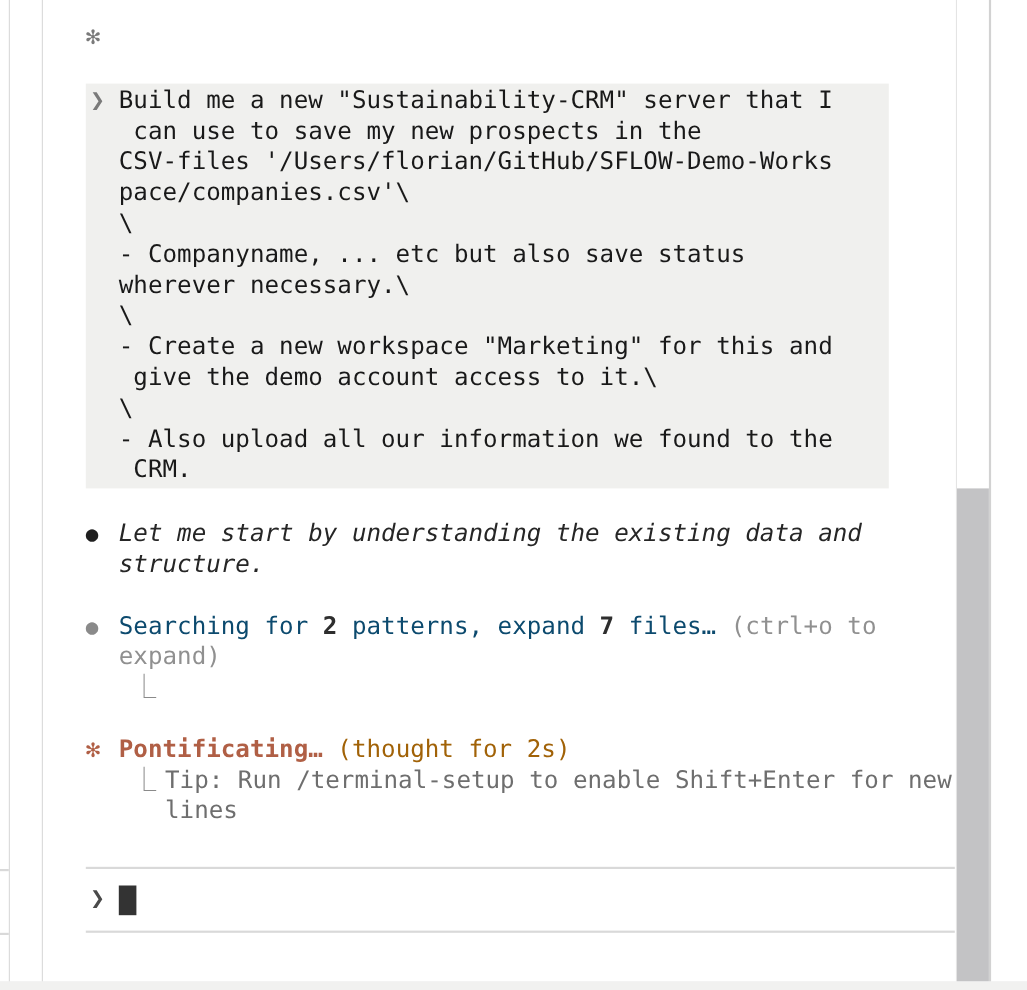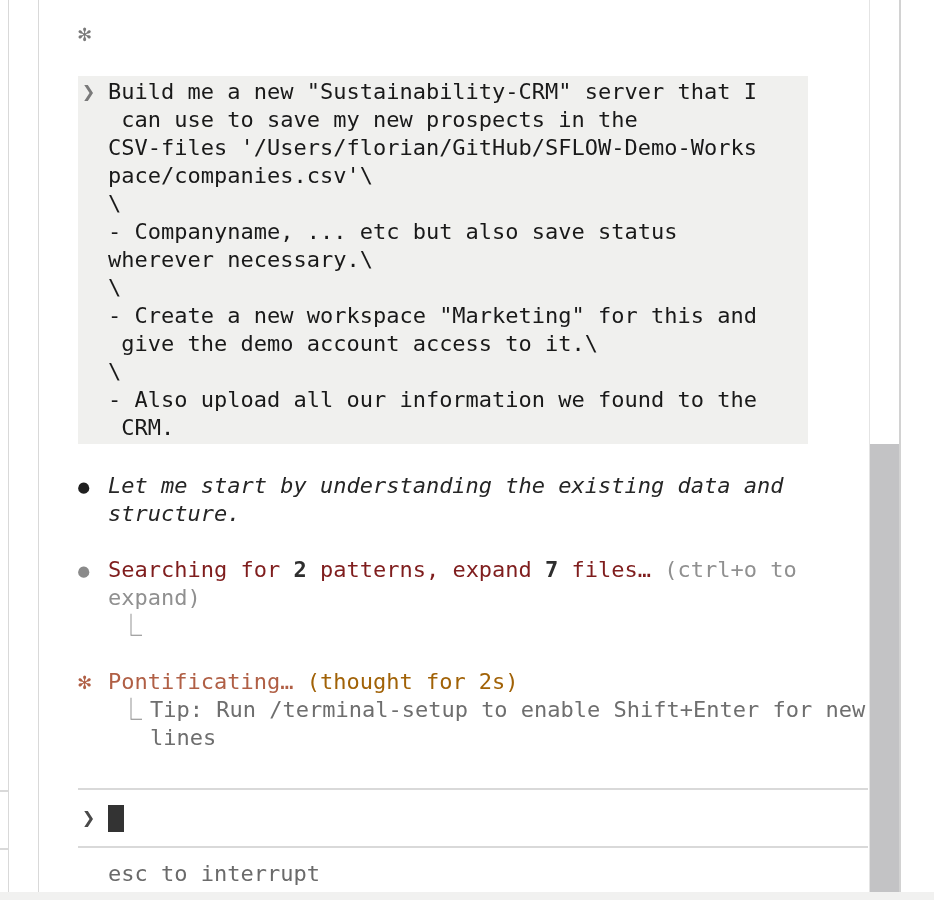--- a/index.html
+++ b/index.html
@@ -47,30 +47,30 @@
     margin: 0; padding: 0;
     font-family: inherit; font-size: inherit; line-height: 28px;
     white-space: pre; color: #191919;
   }
 
   .status-row { margin-top: 28px; display: flex; }
   .status-row .bullet { width: 30px; flex: 0 0 30px; }
   .bullet-dark { color: #1f1f1f; font-size: 19px; }
   .bullet-gray { color: #8a8a8a; font-size: 19px; }
   .status-text-dark { color: #262626; font-style: italic; }
-  .status-text-med { color: #7f1d1d; }
+  .status-text-med { color: #0c4a6e; }
   .bold { font-weight: bold; color: #2e2e2e; }
   .meta { color: #909090; }
 
   .sub-row { display: flex; margin-left: 42px; color: #6e6e6e; }
   .sub-row .branch { width: 30px; flex: 0 0 30px; color: #8a8a8a; }
 
   .thinking-row { margin-top: 28px; display: flex; }
   .thinking-row .spinner { width: 30px; flex: 0 0 30px; color: #b05f45; }
-  .thinking-label { color: #b05f45; font-weight: normal; }
+  .thinking-label { color: #b05f45; font-weight: bold; }
   .thinking-meta { color: #a16207; }
 
   .hr { height: 2px; background: #d9d9d9; width: 790px; }
   .hr.top-sep { margin-top: 36px; }
 
   .input-row { display: flex; align-items: center; padding: 14px 0 14px 4px; height: 56px; }
   .input-row .prompt-char { width: 26px; flex: 0 0 26px; color: #4a4a4a; }
   .cursor-block { display: inline-block; width: 16px; height: 27px; background: #333333; vertical-align: middle; }
 
   .esc-row { margin-top: 12px; margin-left: 30px; color: #6a6a6a; }
@@ -133,15 +133,14 @@
     <div>Tip: Run /terminal-setup to enable Shift+Enter for new lines</div>
   </div>
 
   <div class="hr top-sep"></div>
   <div class="input-row">
     <span class="prompt-char">❯</span>
     <span class="cursor-block"></span>
   </div>
   <div class="hr"></div>
 
-  <div class="esc-row">esc to interrupt</div>
 
 </div>
 
 </body></html>

